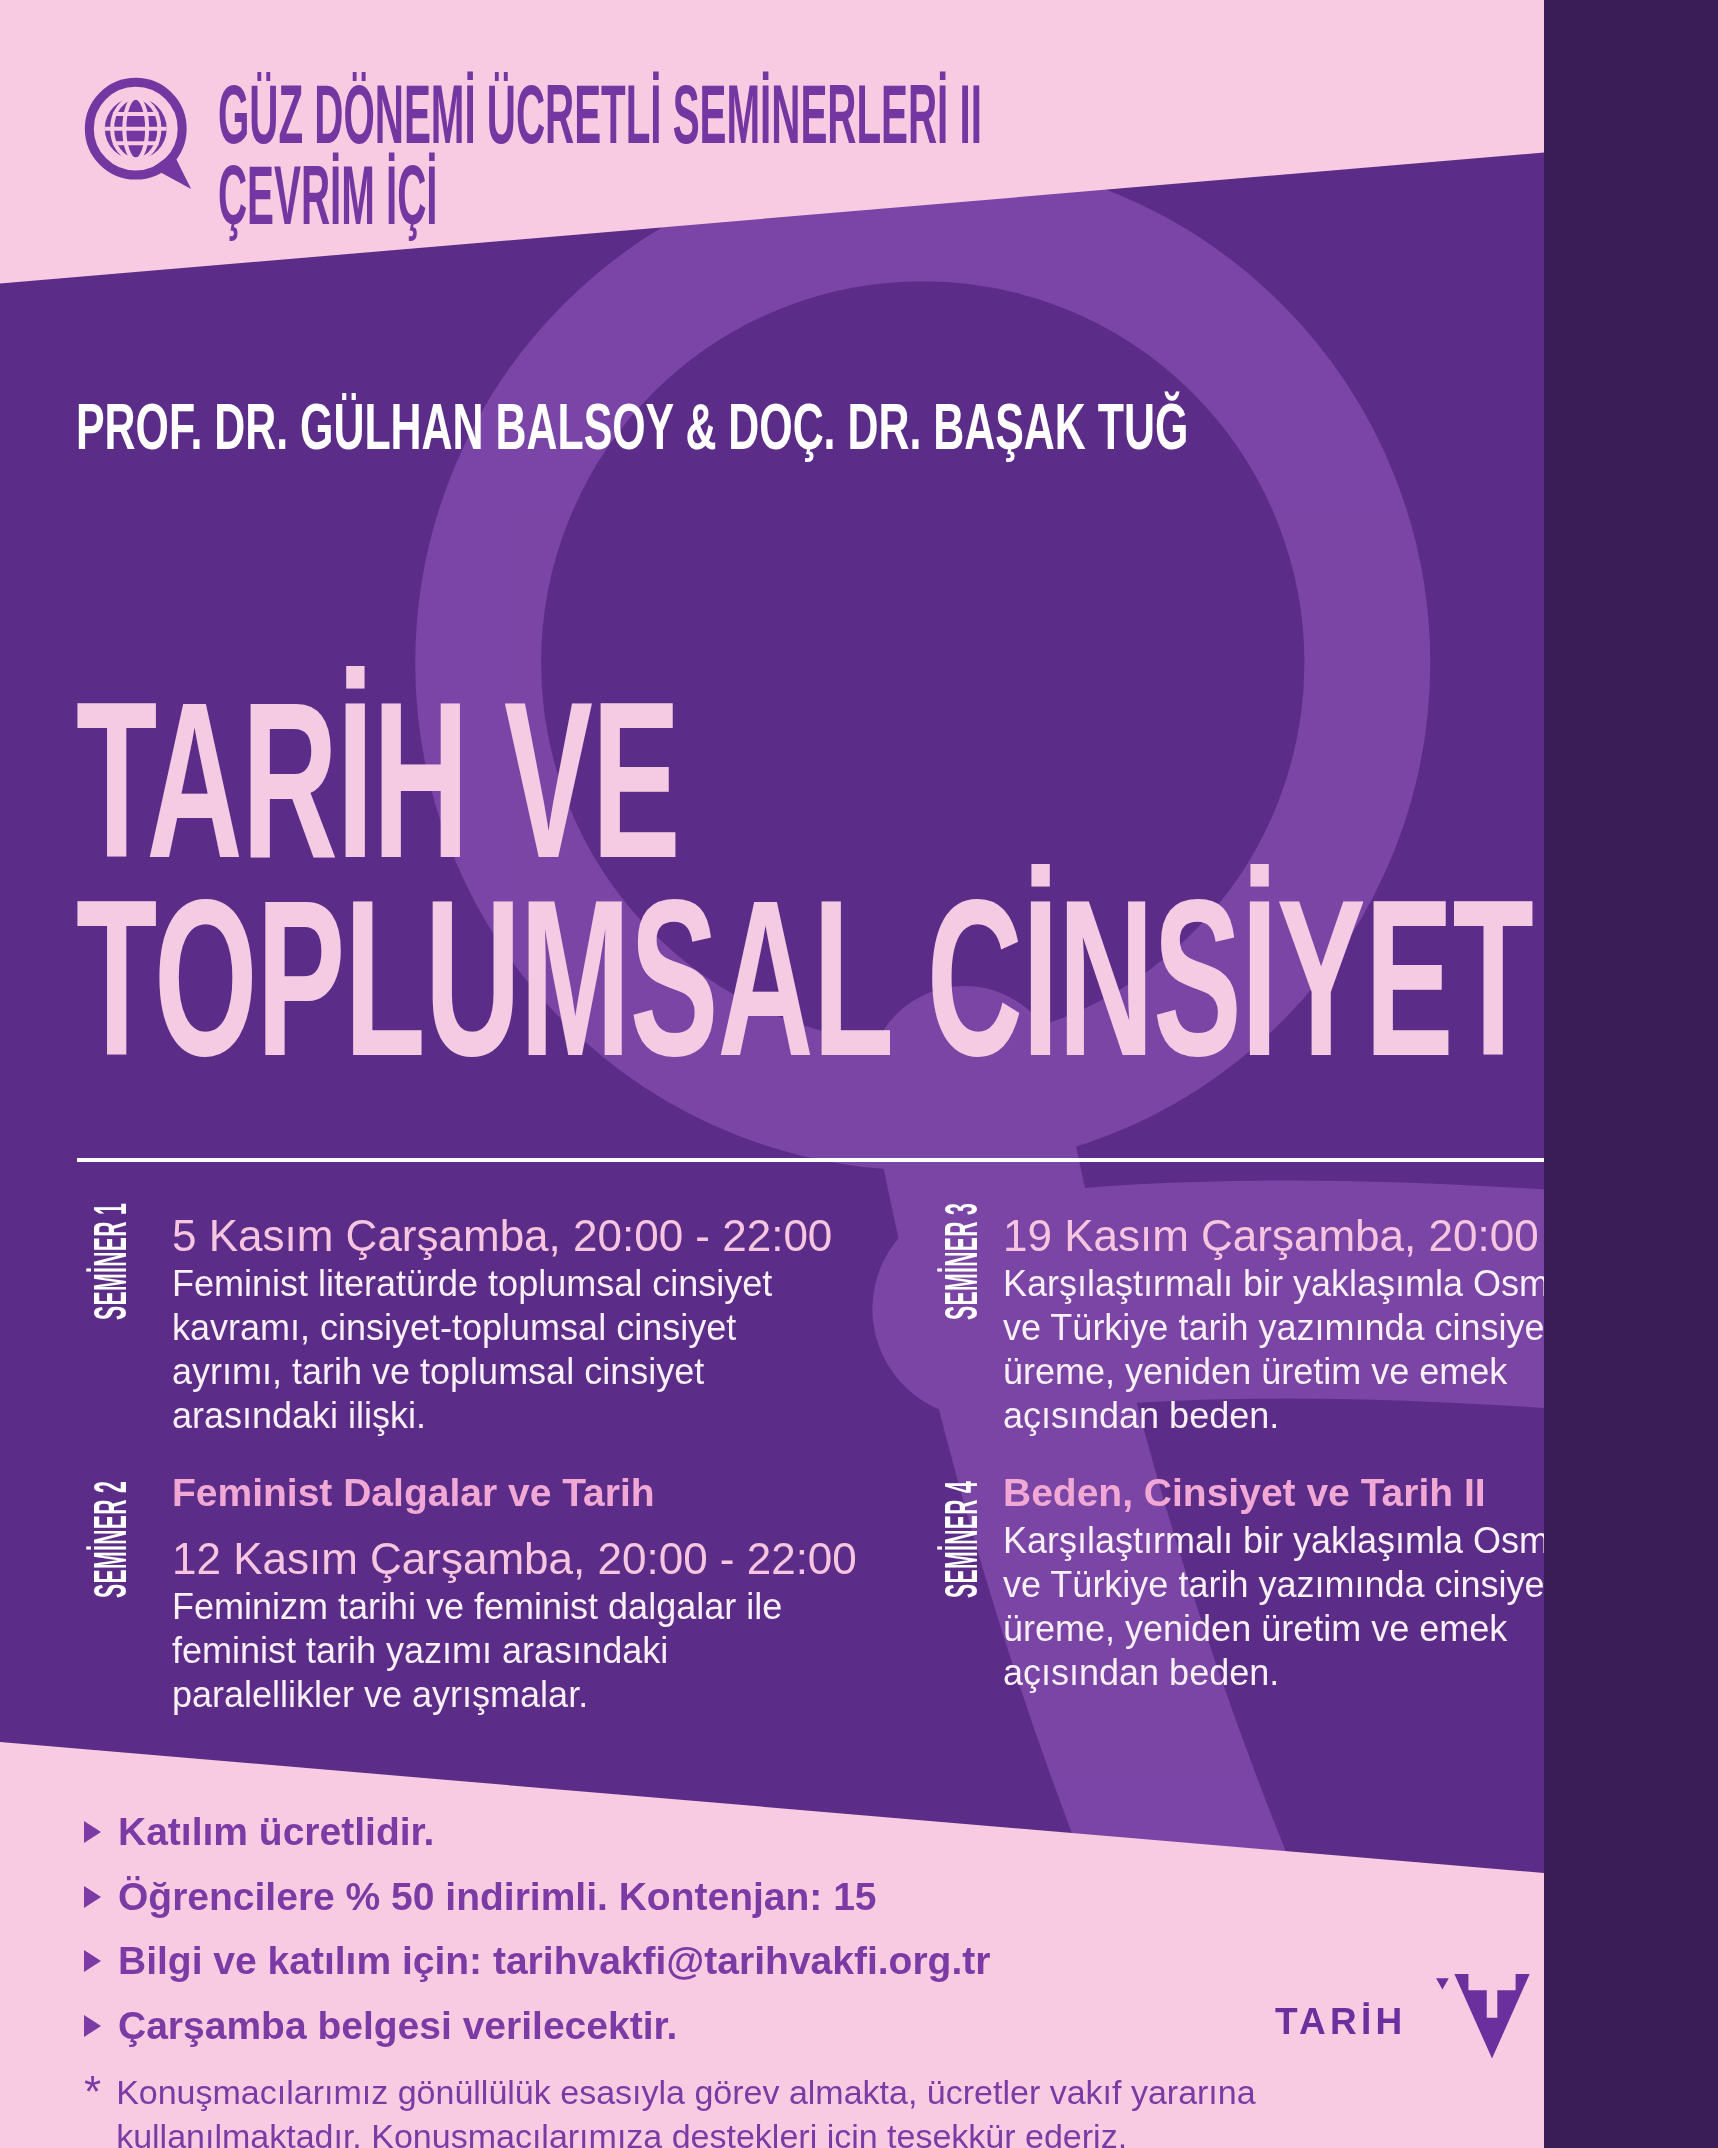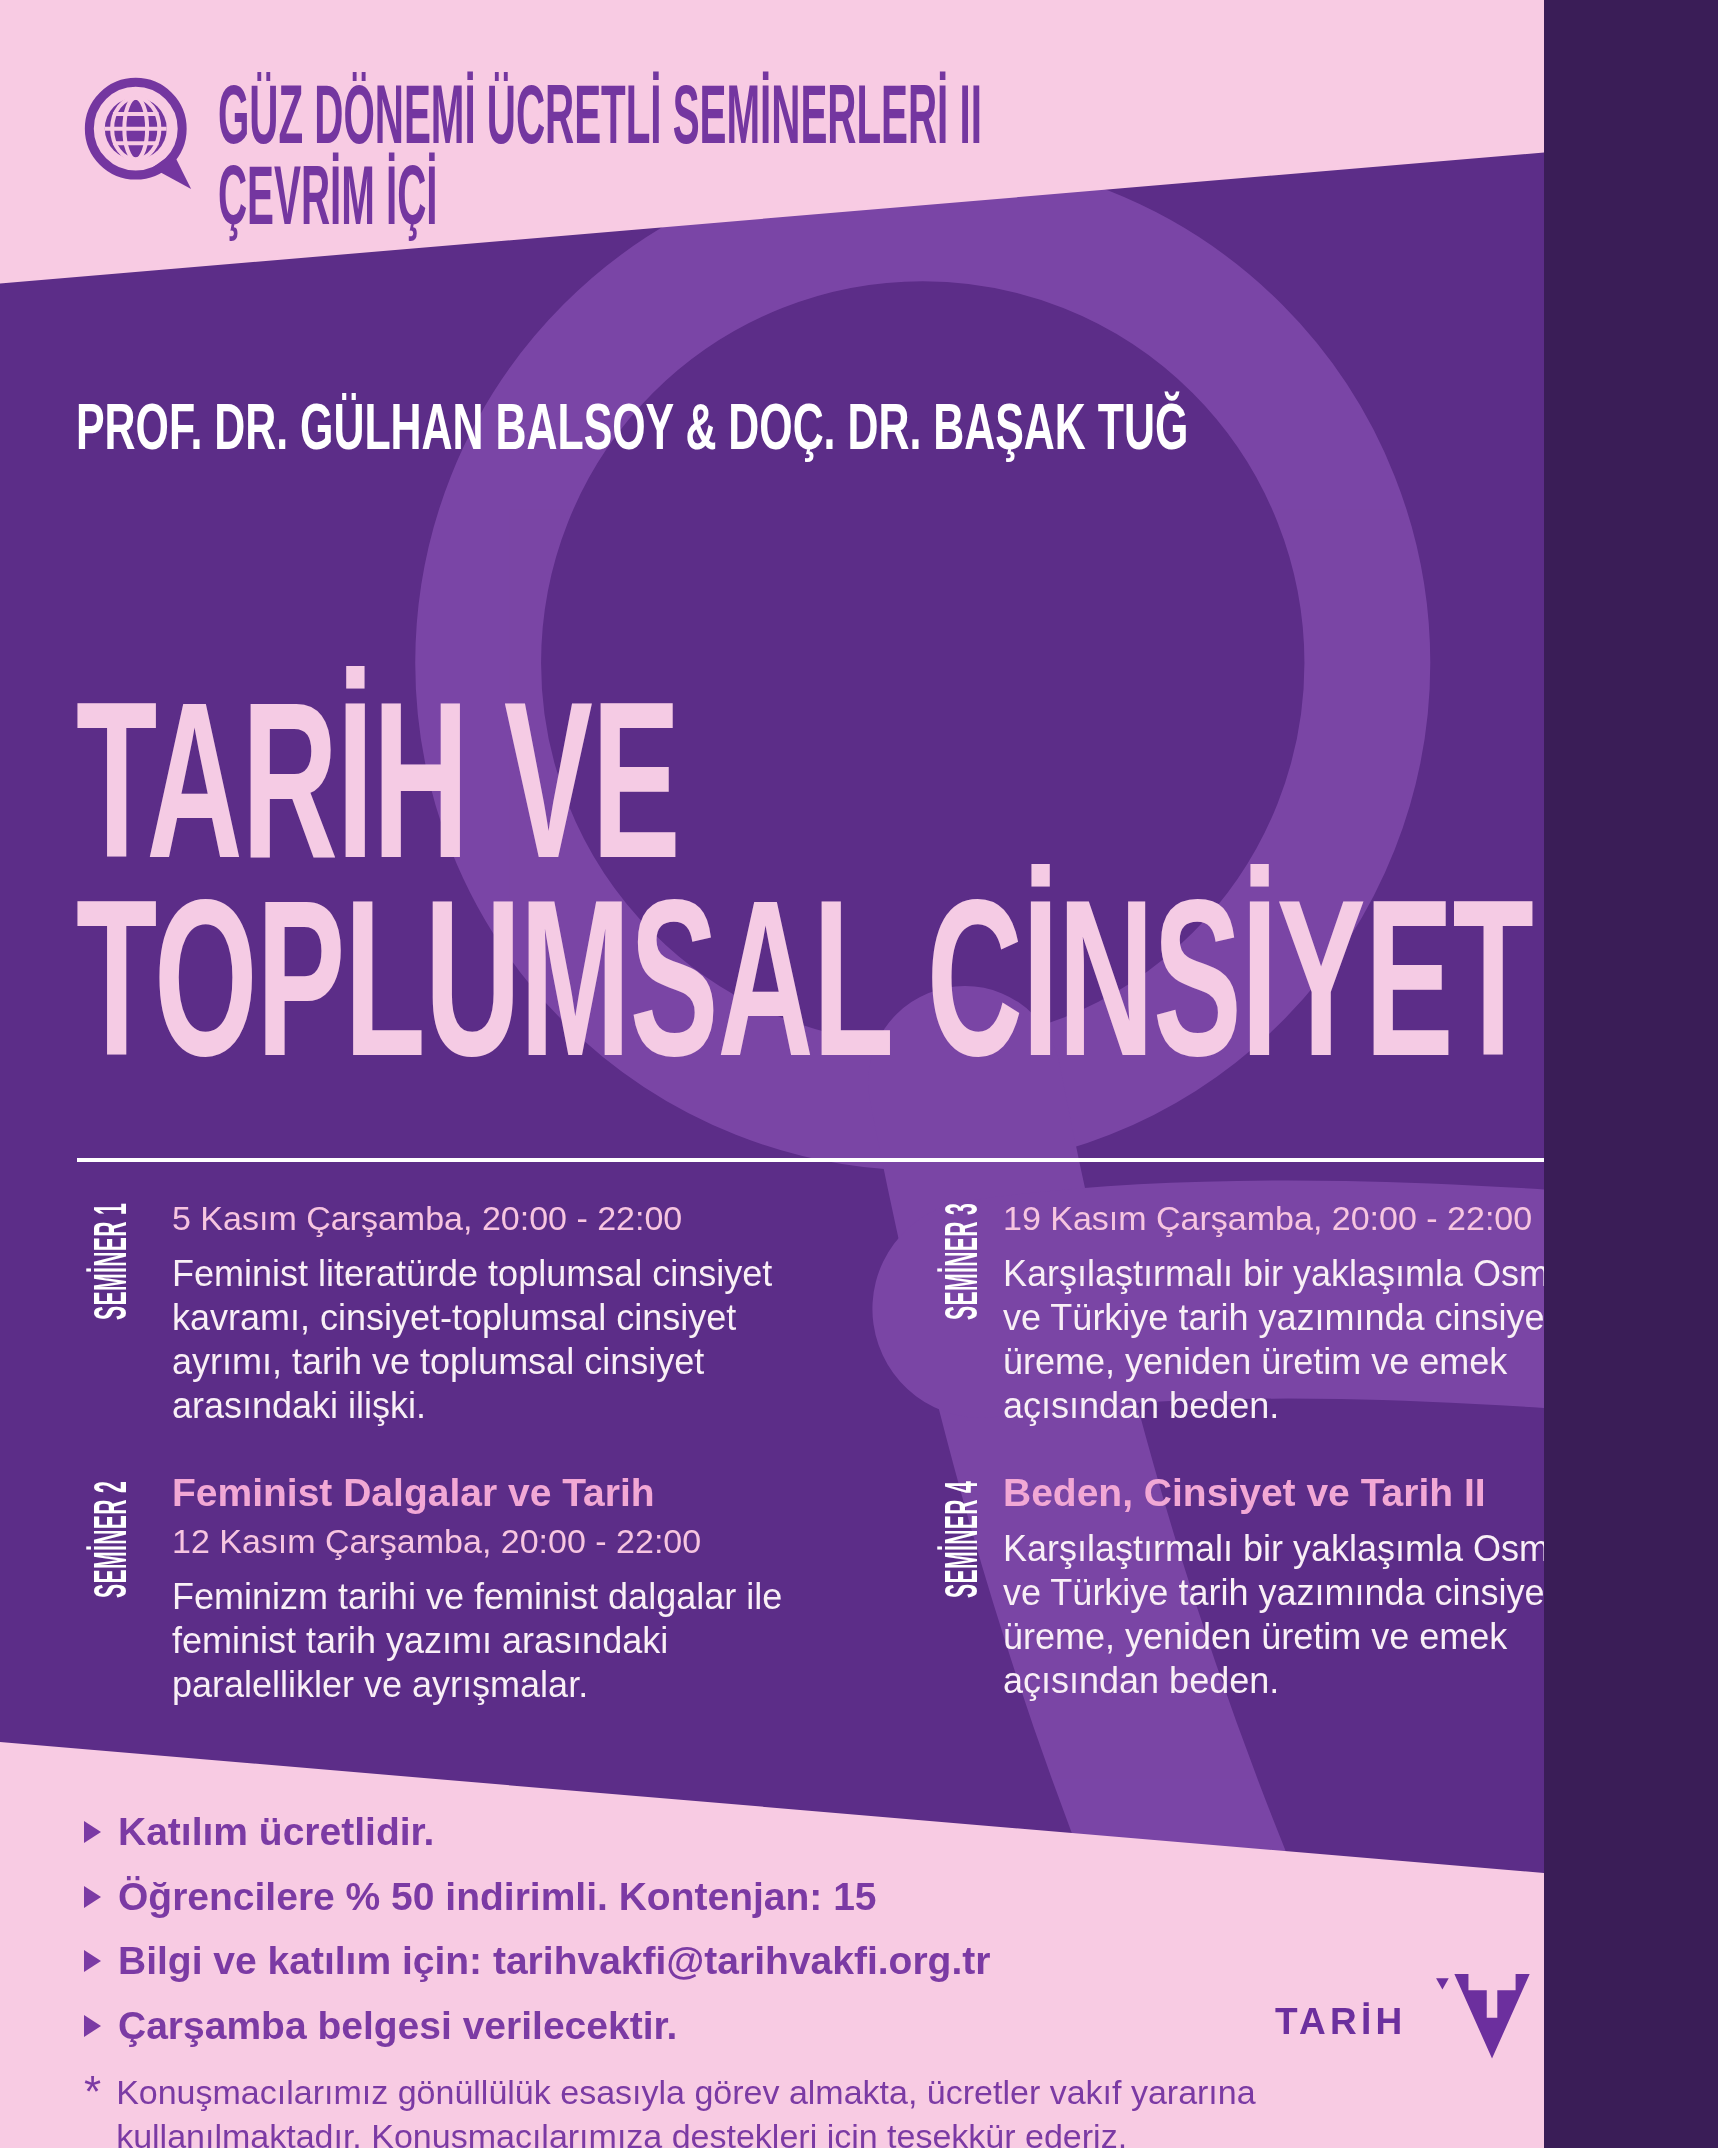--- a/index.html
+++ b/index.html
@@ -27,22 +27,22 @@
   .title{position:absolute; left:76px; top:681px; z-index:2; color:#F5CBE4; font-weight:700; font-size:222px; line-height:198px; letter-spacing:-1.7px; white-space:nowrap;}
   .title .cond{transform:scaleX(0.60);}
   
   .divider{position:absolute; left:77px; top:1158px; width:1561px; height:4.2px; background:#FFFFFF; z-index:2;}
   
   .seminar{position:absolute; z-index:2; width:797px;}
   .sem-label{position:absolute; left:0; top:0; color:#FFFFFF; font-weight:700; font-size:47px; letter-spacing:0.8px; transform:translateY(128px) rotate(-90deg) scaleX(0.45); transform-origin:left top; white-space:nowrap;}
   .sem-content{margin-left:90px;}
   .col2 .sem-content{margin-left:70px;}
   .sem-title{color:#F2A8D5; font-weight:700; font-size:39px; line-height:45px;}
-  .sem-date{color:#F7C5E0; font-weight:400; font-size:34px; line-height:44px; margin-top:4px;}
-  .sem-desc{color:#F9EFF6; font-weight:400; font-size:36px; line-height:44px; margin-top:12px; white-space:pre-line;}
+  .sem-date{color:#F7C5E0; font-weight:400; font-size:44px; line-height:44px; margin-top:22px;}
+  .sem-desc{color:#F9EFF6; font-weight:400; font-size:36px; line-height:44px; margin-top:4px; white-space:pre-line;}
   
   .footer{position:absolute; left:84px; top:1811px; z-index:2; color:#7B3AA4;}
   .f-row{display:flex; align-items:flex-start; gap:17px; margin-bottom:22.7px;}
   .tri{width:0; height:0; border-top:11px solid transparent; border-bottom:11px solid transparent; border-left:17px solid #7B3AA4; margin-top:10px;}
   .f-text{font-size:39px; line-height:42px; font-weight:700;}
   .f-note{display:flex; gap:15px; margin-top:8.4px;}
   .f-star{font-size:44px; line-height:44px; font-weight:400;}
   .f-note-text{font-size:34px; line-height:44px; font-weight:400; white-space:pre-line;}
   
   .logo{position:absolute; left:1275px; top:1974px; z-index:2; display:flex; align-items:flex-start; gap:20px; color:#6C2F9E;}

